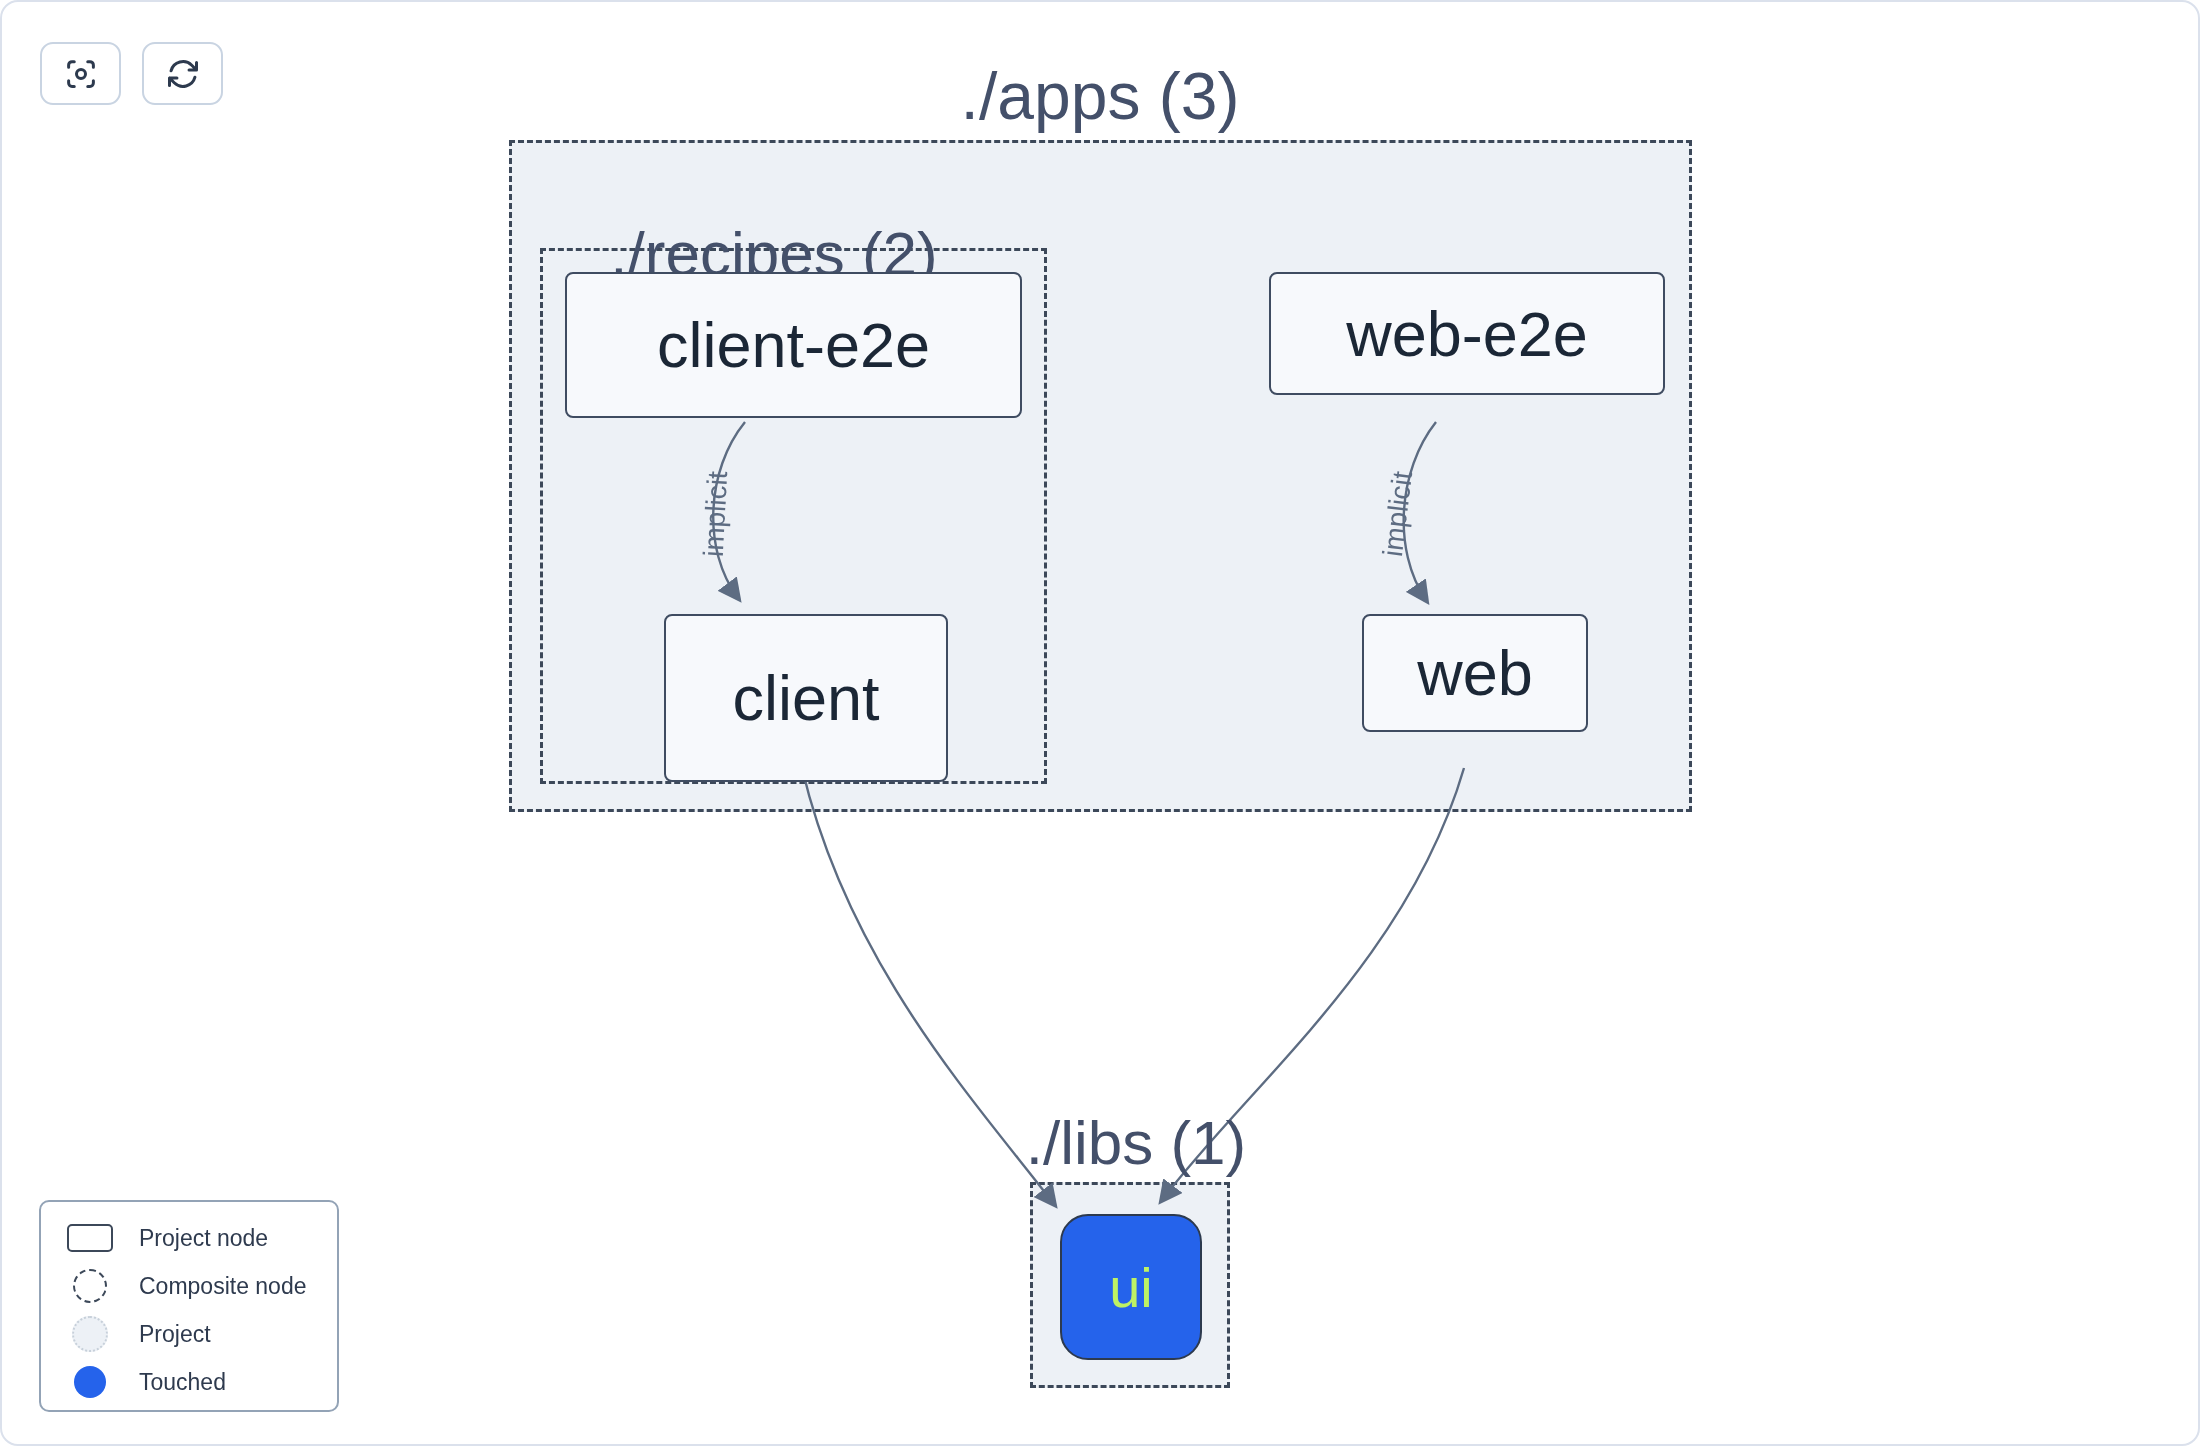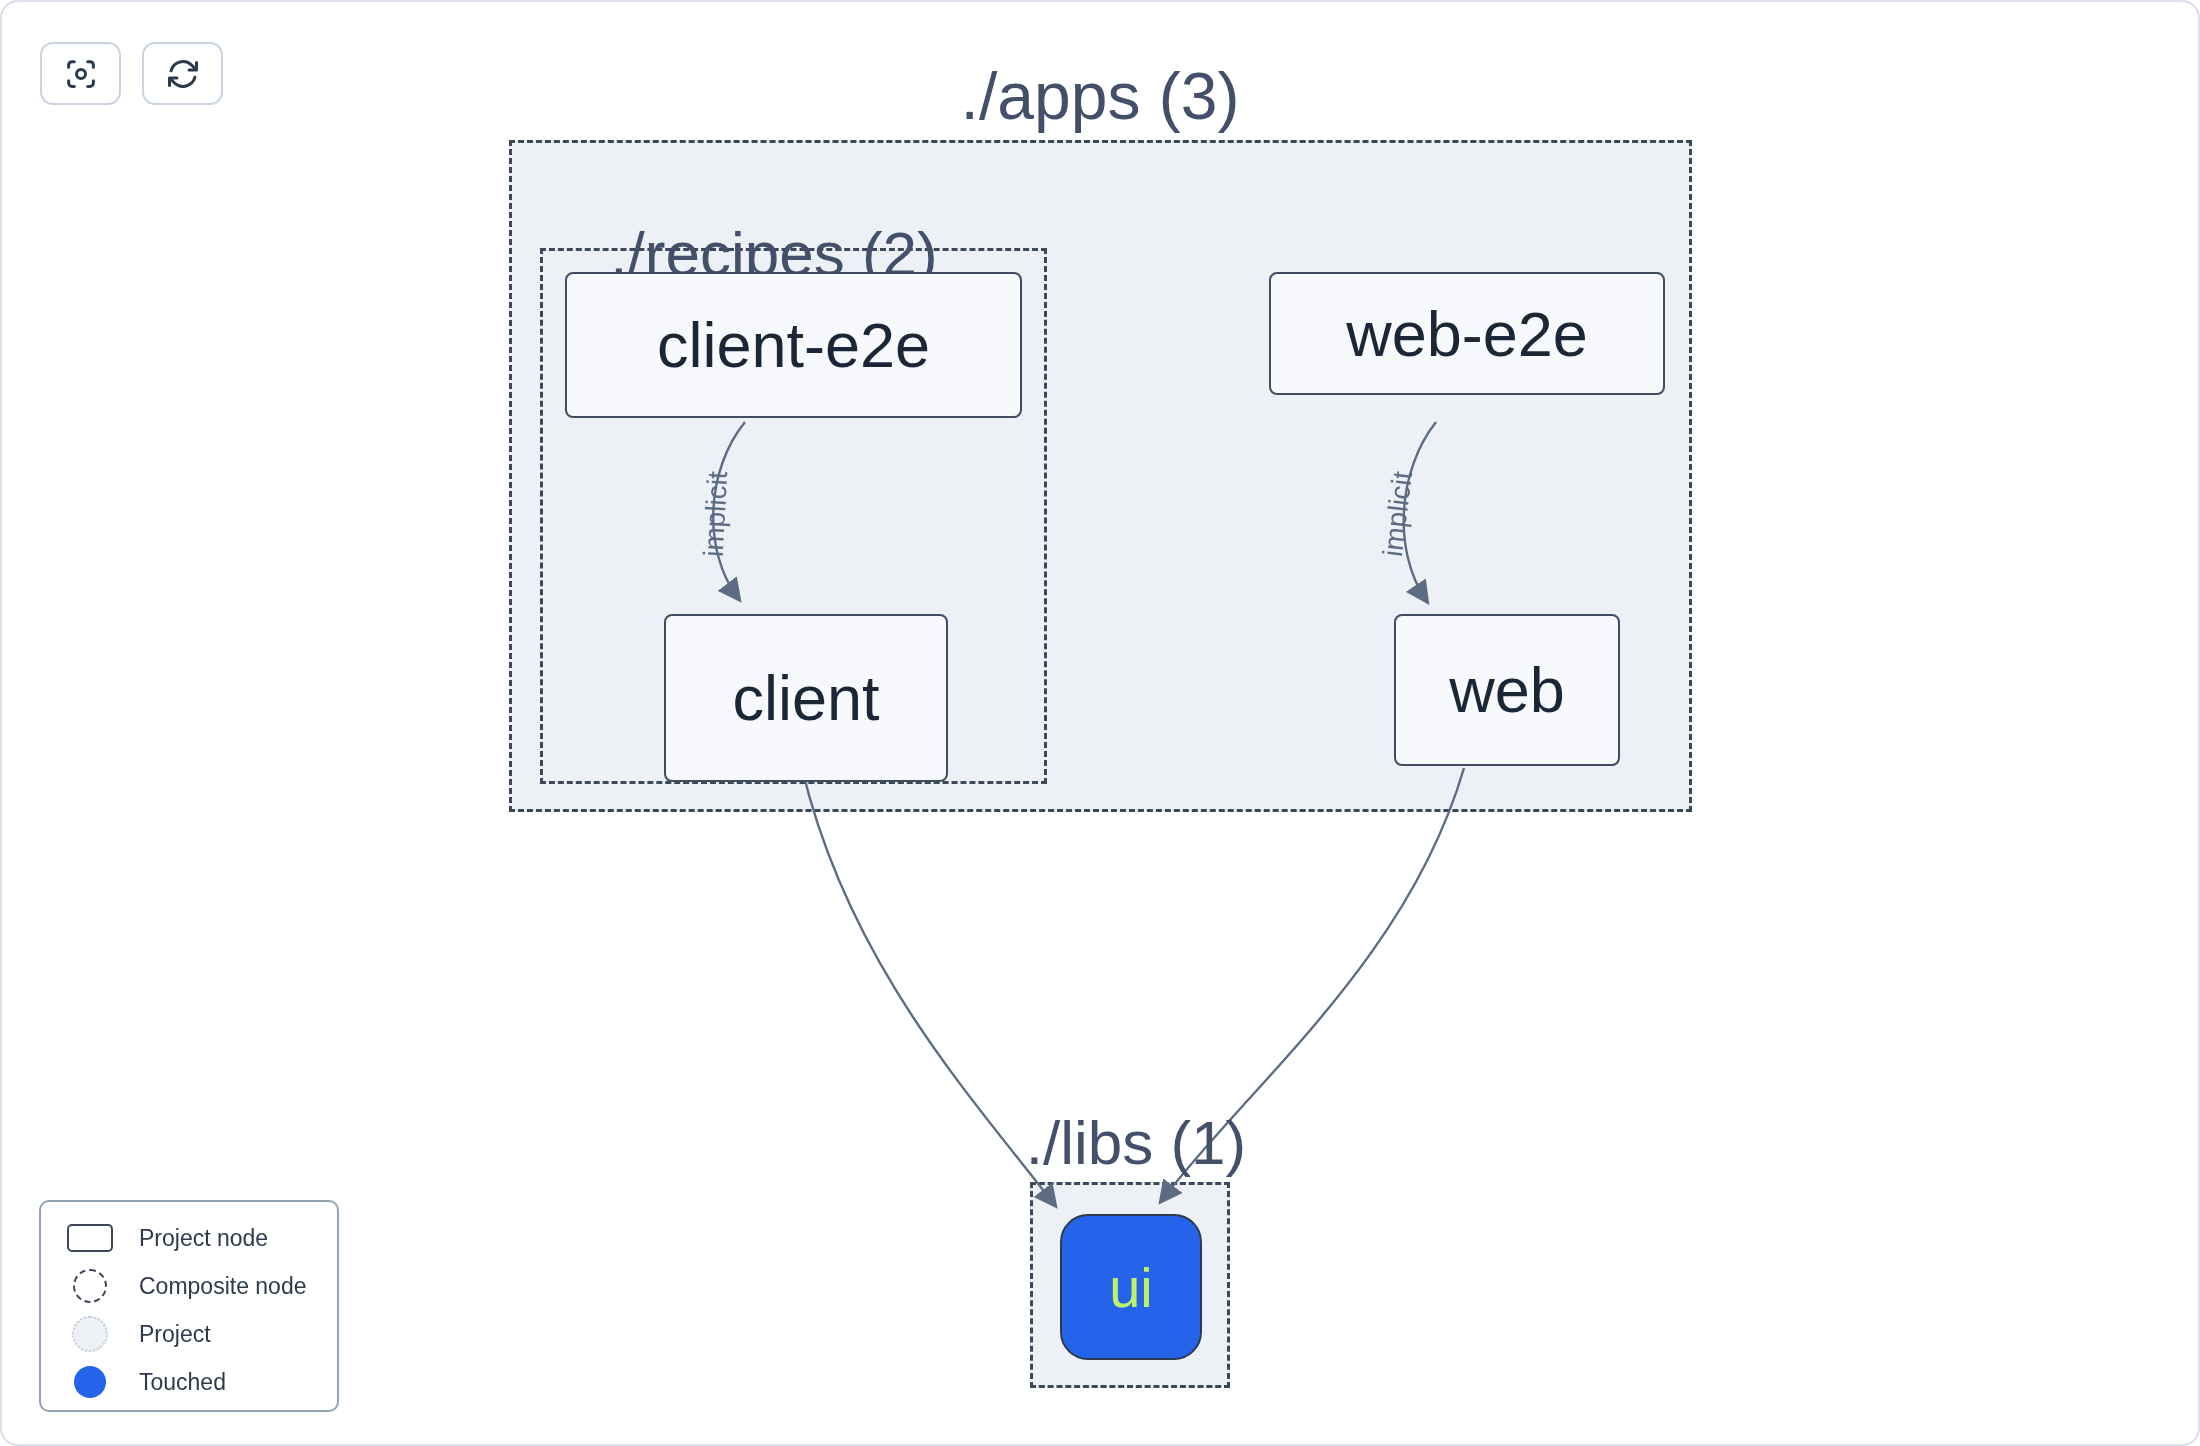--- a/index.html
+++ b/index.html
@@ -77,21 +77,21 @@
     background:var(--node-fill);
     border:2.5px solid var(--node-border);
     border-radius:8px;
     display:flex;align-items:center;justify-content:center;
     font-size:63px;color:var(--node-text);
     z-index:4;cursor:pointer;
   }
   .node-client-e2e{left:563px;top:270px;width:457px;height:146px;}
   .node-web-e2e{left:1267px;top:270px;width:396px;height:123px;}
   .node-client{left:662px;top:612px;width:284px;height:168px;}
-  .node-web{left:1392px;top:612px;width:226px;height:152px;}
+  .node-web{left:1360px;top:612px;width:226px;height:118px;}
   .node-ui{
     left:1058px;top:1212px;width:142px;height:146px;
     background:var(--touched);color:#bef264;font-size:56px;border-radius:28px;
     border-color:#2d3a4e;
   }
   
   .legend{
     position:absolute;left:37px;top:1198px;width:300px;height:212px;
     background:#ffffff;border:2px solid #93a3b6;border-radius:10px;
     padding:12px 0 0 0;z-index:5;

